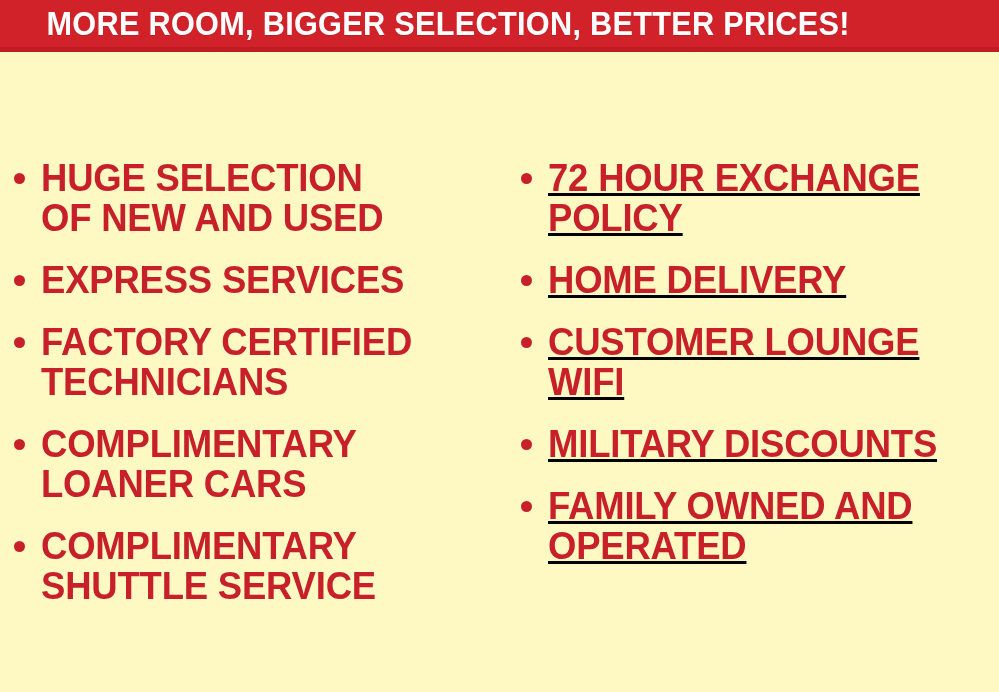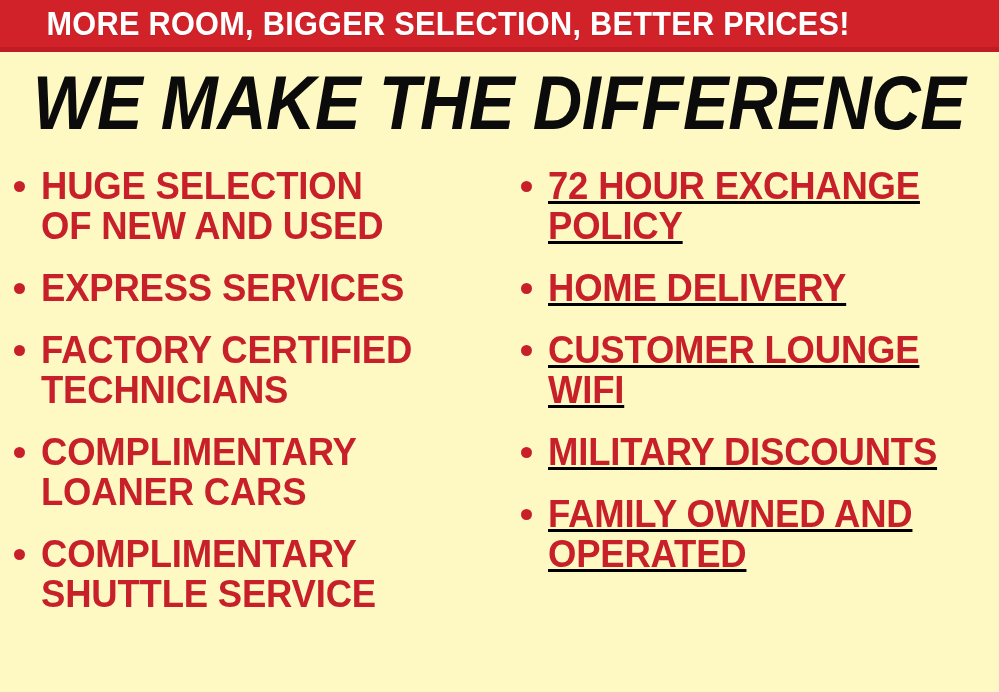--- a/index.html
+++ b/index.html
@@ -90,21 +90,20 @@
   }
   .col-right {
     width: 494px;
     padding-left: 16px;
   }
 
   .bullet-row {
     display: flex;
     align-items: flex-start;
     margin-bottom: 22px;
-    margin-top: 8px;
   }
   .col-right .bullet-row {
     margin-bottom: 22px;
     text-decoration: underline;
   }
   .bullet-dot {
     flex: 0 0 auto;
     width: 11px;
     height: 11px;
     border-radius: 50%;
@@ -126,23 +125,20 @@
 </style>
 </head>
 <body>
 
 <div class="ad">
 
   <div class="banner">
     <div class="banner-text">MORE ROOM, BIGGER SELECTION, BETTER PRICES!</div>
   </div>
 
-  <div class="headline-wrap">
-    <div class="headline">WE MAKE THE DIFFERENCE</div>
-  </div>
 
   <div class="columns">
 
     <div class="col col-left">
 
       <div class="bullet-row">
         <span class="bullet-dot"></span>
         <span class="bullet-text">HUGE SELECTION
 OF NEW AND USED</span>
       </div>

